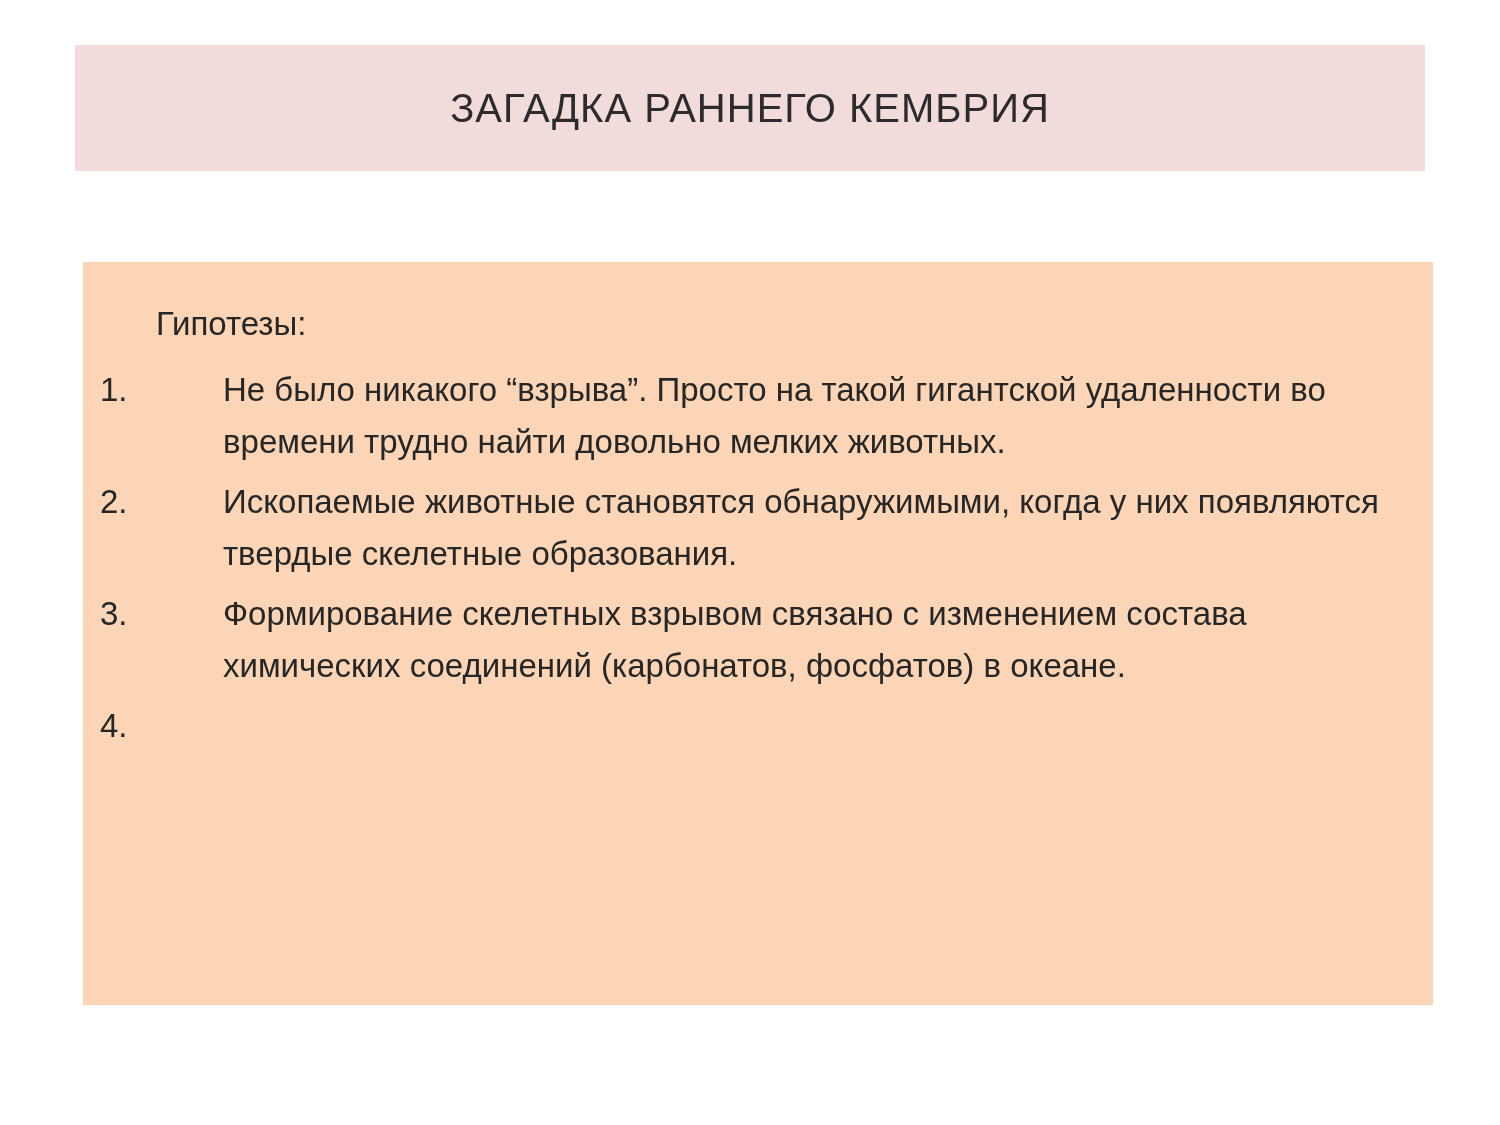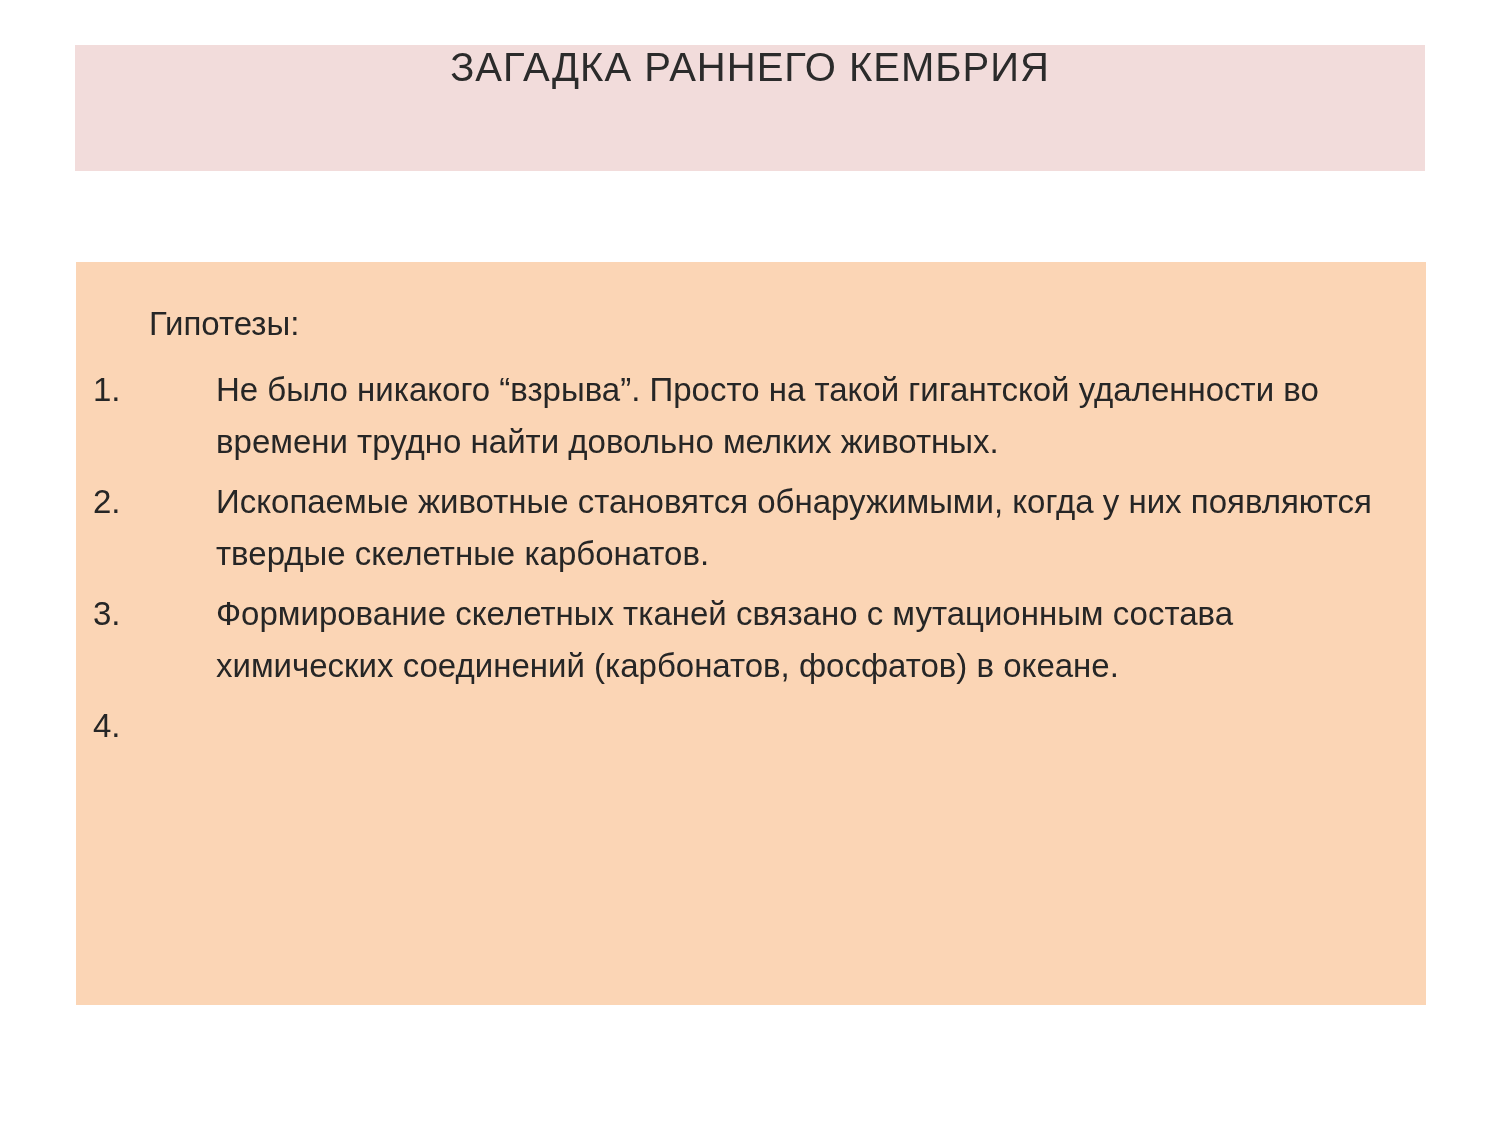--- a/index.html
+++ b/index.html
@@ -17,33 +17,33 @@
     color: #262626;
   }
   .title-bar {
     position: absolute;
     left: 75px;
     top: 45px;
     width: 1350px;
     height: 126px;
     background: #f2dcdb;
     display: flex;
-    align-items: flex-start;
+    align-items: center;
     justify-content: center;
   }
   .title-bar h1 {
     margin: 0;
     font-size: 40px;
     font-weight: 400;
     letter-spacing: 1px;
     color: #2b2b2b;
   }
   .content-block {
     position: absolute;
-    left: 76px;
+    left: 83px;
     top: 262px;
     width: 1350px;
     height: 743px;
     background: #fbd5b5;
     box-sizing: border-box;
     padding-top: 36px;
   }
   .body-heading {
     margin: 0 0 0 73px;
     font-size: 33px;
@@ -85,25 +85,25 @@
   <div class="content-block">
     <p class="body-heading">Гипотезы:</p>
 
     <ol class="hypotheses-list">
       <li>
         <span class="num">1.</span>
         <span class="txt">Не было никакого “взрыва”. Просто на такой гигантской удаленности во времени трудно найти довольно мелких животных.</span>
       </li>
       <li>
         <span class="num">2.</span>
-        <span class="txt">Ископаемые животные становятся обнаружимыми, когда у них появляются твердые скелетные карбонатов.</span>
+        <span class="txt">Ископаемые животные становятся обнаружимыми, когда у них появляются твердые скелетные образования.</span>
       </li>
       <li>
         <span class="num">3.</span>
-        <span class="txt">Формирование скелетных тканей связано с мутационным состава химических соединений (карбонатов, фосфатов) в океане.</span>
+        <span class="txt">Формирование скелетных взрывом связано с изменением состава химических соединений (карбонатов, фосфатов) в океане.</span>
       </li>
       <li>
         <span class="num">4.</span>
       </li>
     </ol>
   </div>
 
 </div>
 
 </body></html>

